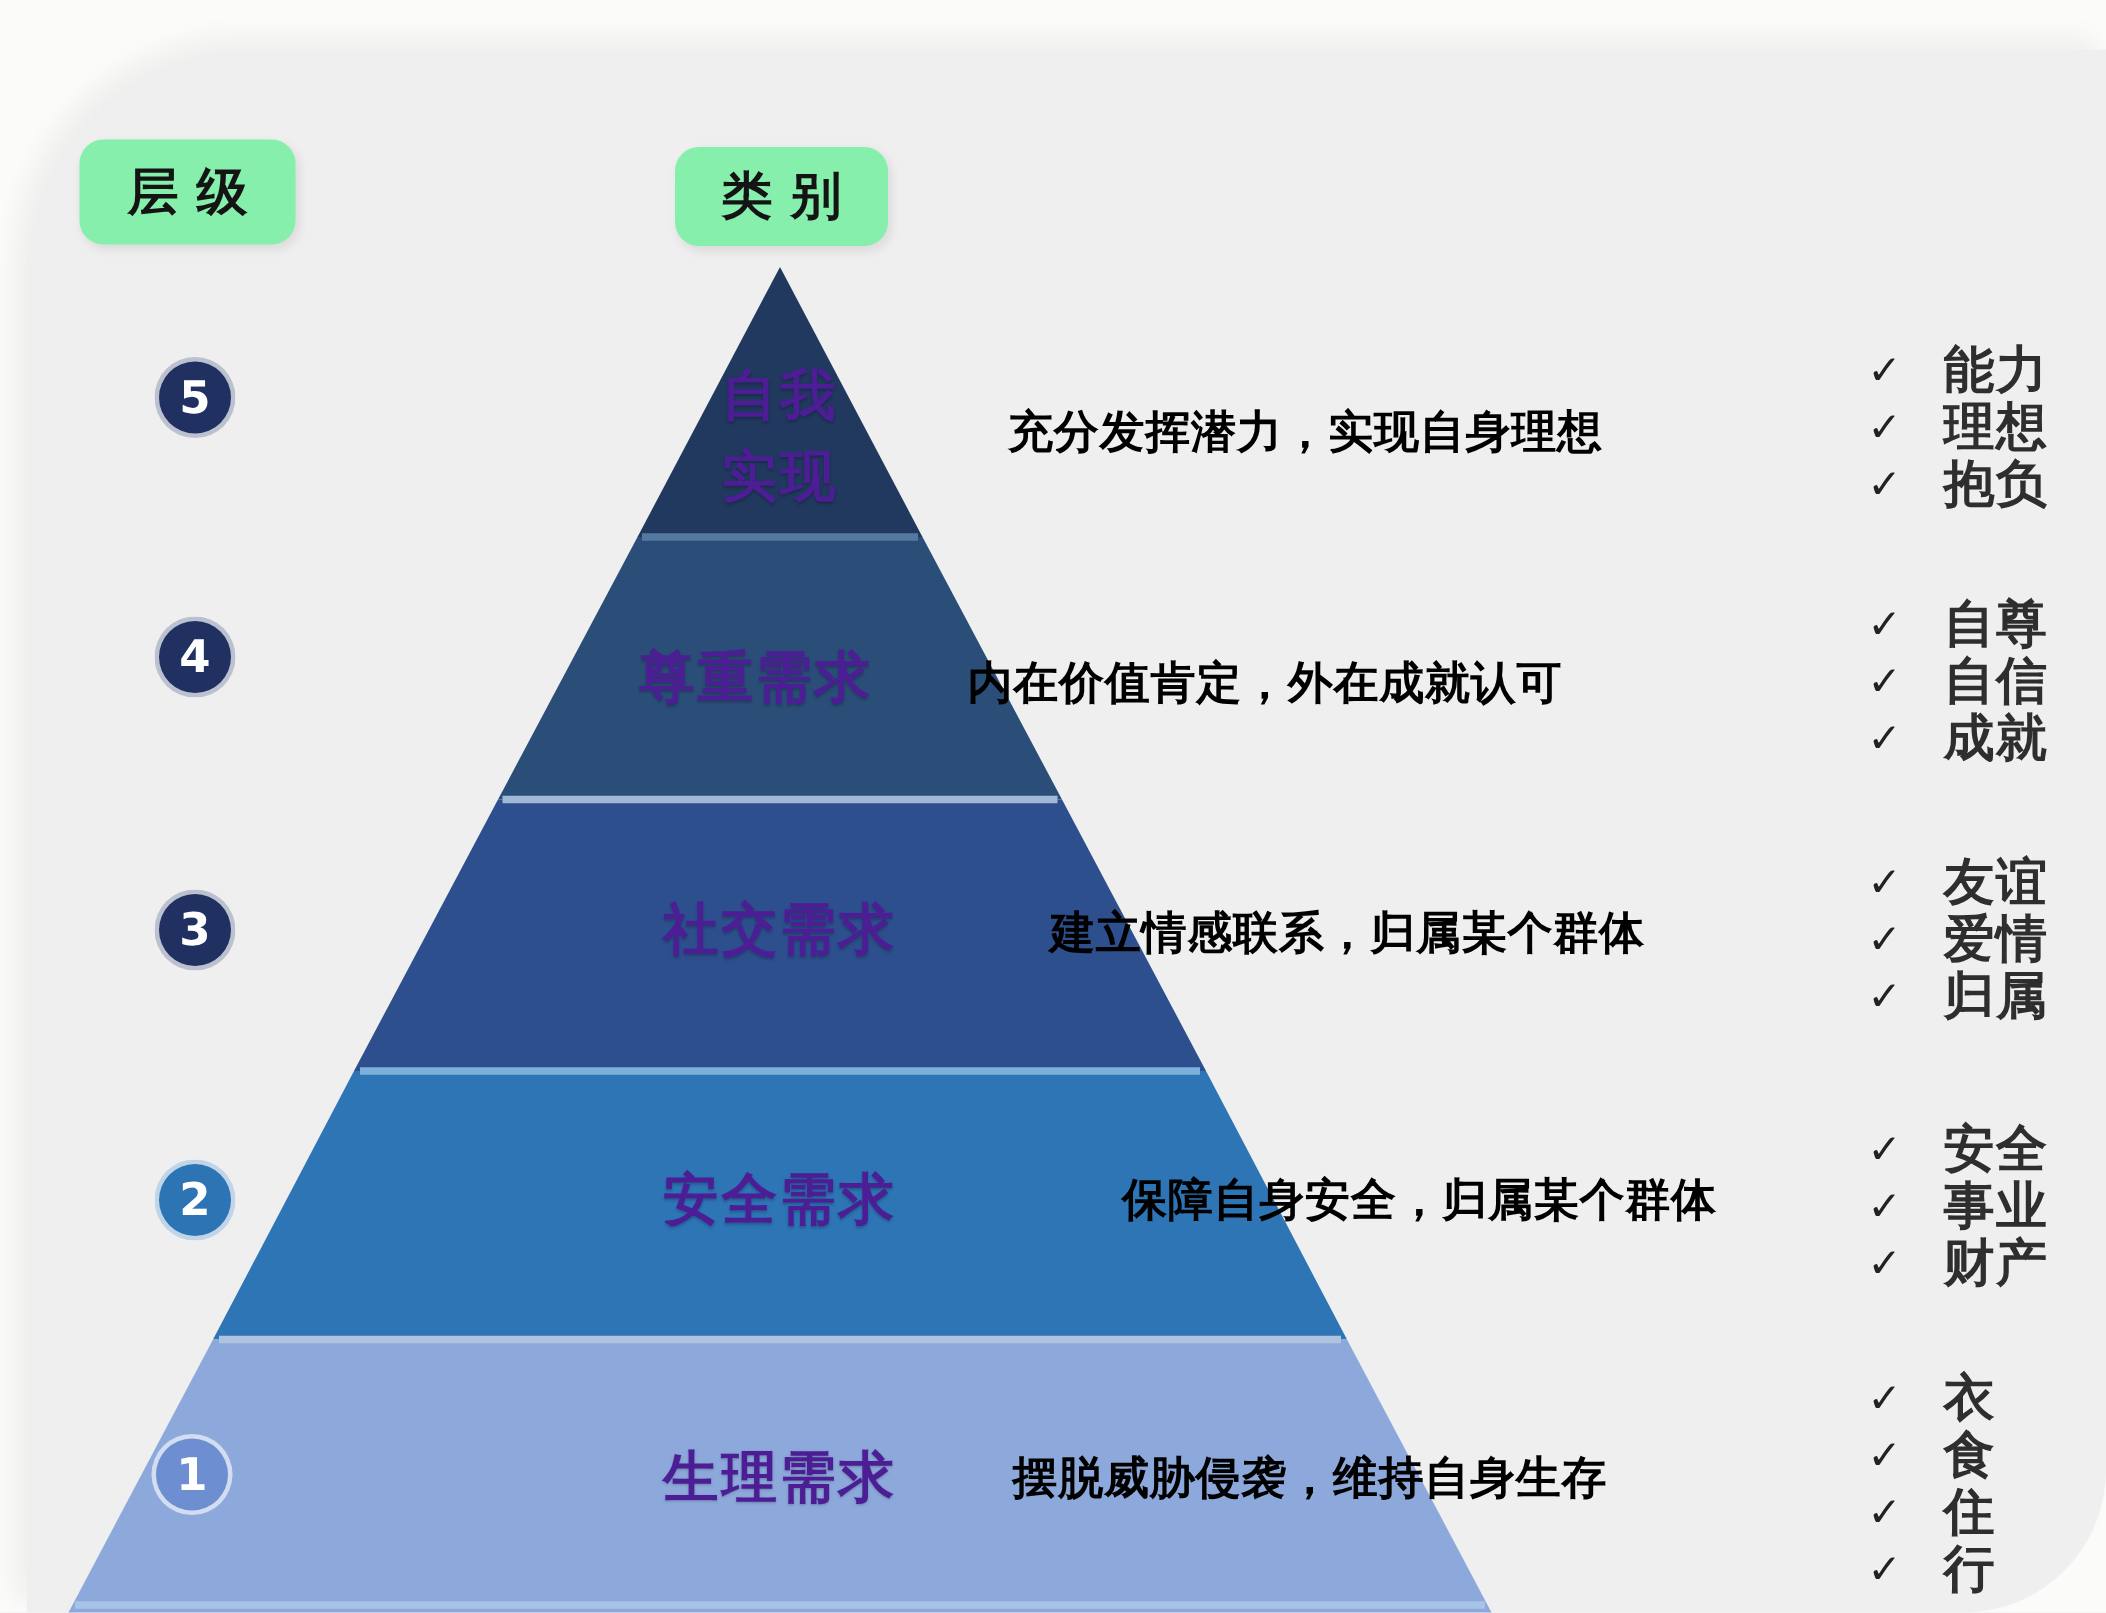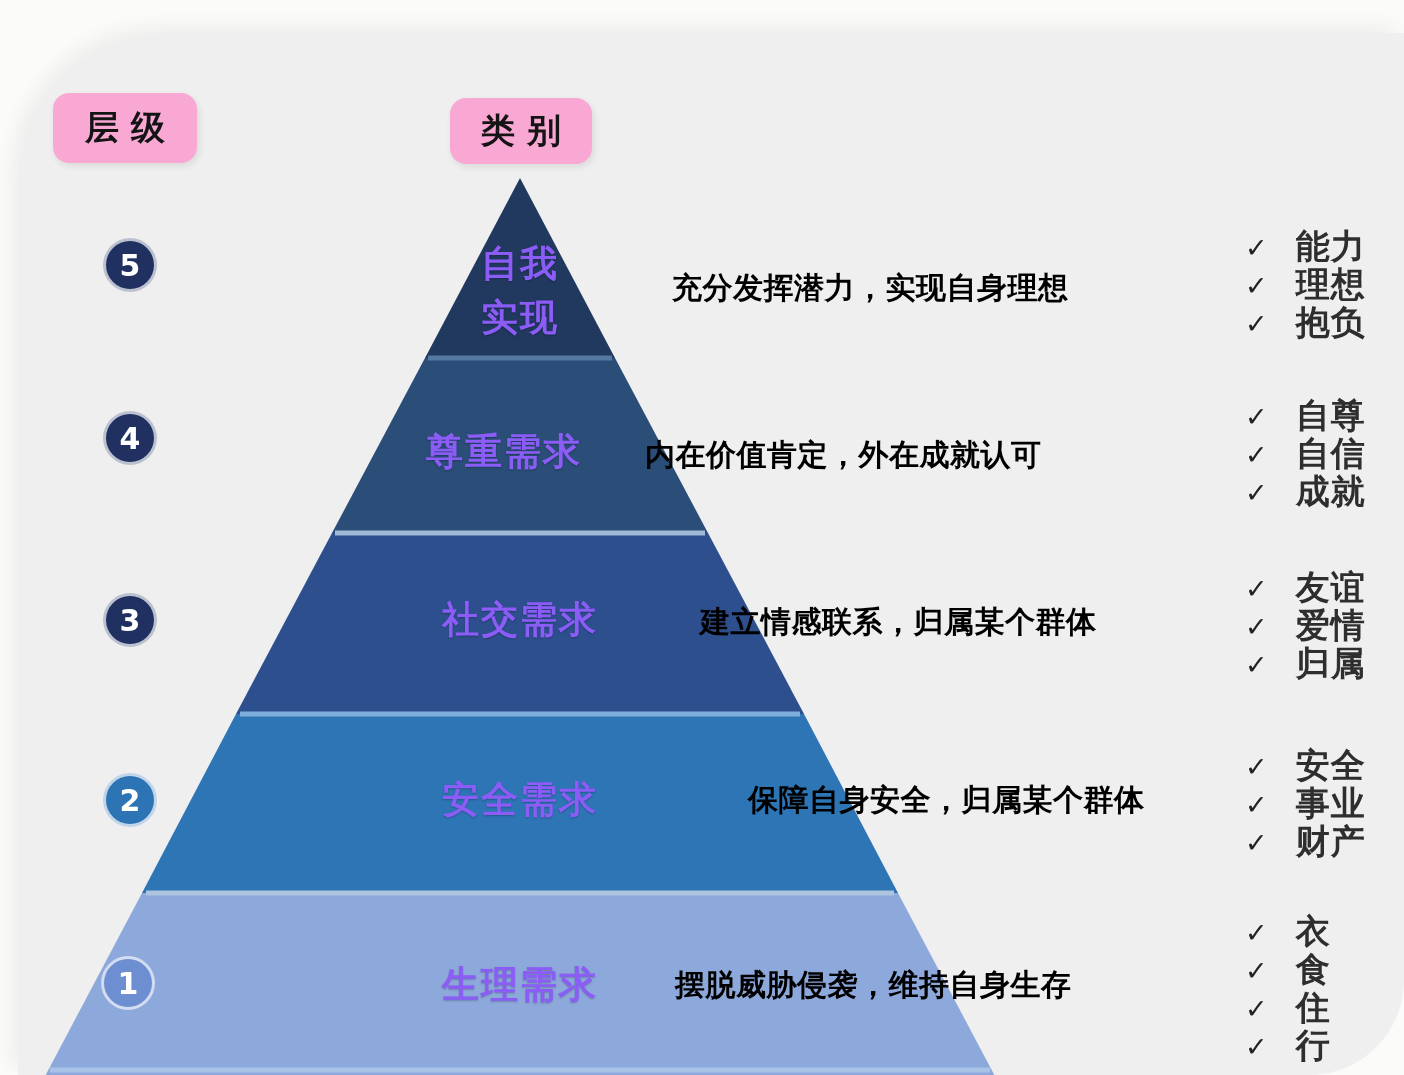--- a/index.html
+++ b/index.html
@@ -9,35 +9,35 @@
     font-family:"DejaVu Sans","Liberation Sans",sans-serif;
   }
   .stage{position:absolute;inset:0;}
   .card{
     position:absolute;left:18px;top:33px;right:0;bottom:0;
     border-radius:150px 0 95px 0;
     box-shadow:-8px -8px 18px rgba(0,0,0,0.05);
   }
   .hbadge{
     position:absolute;display:flex;align-items:center;justify-content:center;
-    background:#f9a8d4;border-radius:16px;
+    background:#86efac;border-radius:16px;
     font-size:34px;font-weight:bold;color:#141414;
     letter-spacing:12px;text-indent:12px;
     box-shadow:2px 3px 7px rgba(0,0,0,0.09);
   }
   #pyramid{position:absolute;left:0;top:0;width:1404px;height:1075px;}
   .lvl-badge{
     position:absolute;width:54px;height:54px;border-radius:50%;
     box-sizing:border-box;border:3px solid rgba(255,255,255,0.70);
     display:flex;align-items:center;justify-content:center;
     color:#fff;font-size:30px;font-weight:bold;
   }
   .cat{
     position:absolute;transform:translateX(-50%);
-    color:#8b5cf6;font-size:37px;font-weight:bold;letter-spacing:2px;
+    color:#4c1d95;font-size:37px;font-weight:bold;letter-spacing:2px;
     line-height:1.45;white-space:pre-line;text-align:center;
     text-shadow:0 1px 2px rgba(0,0,0,0.25);
   }
   .def{
     position:absolute;font-size:30px;font-weight:700;color:#000000;
     letter-spacing:0.5px;white-space:nowrap;
   }
   .chk-row{
     position:absolute;left:1245px;display:flex;align-items:center;gap:28px;
   }

